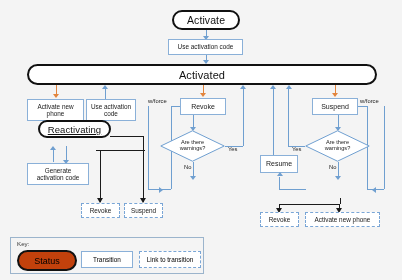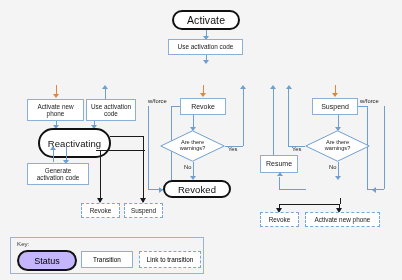--- a/index.html
+++ b/index.html
@@ -96,21 +96,21 @@
     border:1px solid #9bb4cc;
     background:#f4f4f4;
     box-sizing:border-box;
   }
   #key .ktitle{
     position:absolute;left:6px;top:2px;
     color:#333;
   }
   .kstatus{
     position:absolute;
-    background:#c4b5fd;border:2.2px solid #111;border-radius:999px;
+    background:#c2410c;border:2.2px solid #111;border-radius:999px;
     display:flex;align-items:center;justify-content:center;
   }
   .ktrans{
     position:absolute;
     background:#fff;border:1px solid #8ab0d8;
     display:flex;align-items:center;justify-content:center;
   }
   .klink{
     position:absolute;
     background:#fff;border:1px dashed #7aa6d6;
@@ -129,20 +129,23 @@
   <div class="ln v" style="left:205.5px;top:30px;height:7px;"></div>
   <div class="arw down" style="left:203px;top:36px;"></div>
 
   <div class="trans" style="left:168px;top:39px;width:75px;height:16px;font-size:6.4px;">
     <span>Use activation code</span>
   </div>
 
   <div class="ln v" style="left:205.5px;top:55px;height:8px;"></div>
   <div class="arw down" style="left:203px;top:60px;"></div>
 
+  <div class="status" style="left:27px;top:64px;width:350px;height:21px;font-size:11px;">
+    <span>Activated</span>
+  </div>
 
   <div class="ln v orange" style="left:55.5px;top:85px;height:10px;"></div>
   <div class="arw down o" style="left:53px;top:94px;"></div>
 
   <div class="trans" style="left:27px;top:99px;width:57px;height:22px;font-size:6.4px;flex-direction:column;">
     <span>Activate new</span>
     <span>phone</span>
   </div>
 
   <div class="ln v" style="left:104.5px;top:89px;height:10px;"></div>
@@ -152,21 +155,21 @@
     <span>Use activation</span>
     <span>code</span>
   </div>
 
   <div class="ln v" style="left:55.5px;top:121px;height:6px;"></div>
   <div class="arw down" style="left:53px;top:125px;"></div>
 
   <div class="ln v" style="left:93.5px;top:121px;height:6px;"></div>
   <div class="arw down" style="left:91px;top:125px;"></div>
 
-  <div class="status" style="left:38px;top:128px;width:73px;height:30px;font-size:9.5px;">
+  <div class="status" style="left:38px;top:120px;width:73px;height:18px;font-size:9.5px;text-decoration:underline;">
     <span>Reactivating</span>
   </div>
 
   <div class="ln v" style="left:52.5px;top:150px;height:12px;"></div>
   <div class="arw up" style="left:50px;top:146px;"></div>
   <div class="ln v" style="left:65.5px;top:146px;height:16px;"></div>
   <div class="arw down" style="left:63px;top:160px;"></div>
 
   <div class="trans" style="left:27px;top:163px;width:62px;height:22px;font-size:6.4px;flex-direction:column;">
     <span>Generate</span>
@@ -217,23 +220,20 @@
 
   <div class="elabel" style="left:228px;top:146px;font-size:5.8px;">Yes</div>
   <div class="ln h" style="left:225px;top:145.5px;width:18px;"></div>
   <div class="ln v" style="left:242.5px;top:89px;height:57px;"></div>
   <div class="arw up" style="left:240px;top:85px;"></div>
 
   <div class="elabel" style="left:184px;top:164px;font-size:5.8px;">No</div>
   <div class="ln v" style="left:192.5px;top:162px;height:16px;"></div>
   <div class="arw down" style="left:190px;top:176px;"></div>
 
-  <div class="status" style="left:163px;top:180px;width:68px;height:18px;font-size:9.5px;">
-    <span>Revoked</span>
-  </div>
 
   <div class="ln v orange" style="left:334.5px;top:85px;height:9px;"></div>
   <div class="arw down o" style="left:332px;top:93px;"></div>
 
   <div class="trans" style="left:312px;top:98px;width:46px;height:17px;font-size:7px;">
     <span>Suspend</span>
   </div>
 
   <div class="elabel" style="left:360px;top:98px;font-size:5.8px;">w/force</div>
   <div class="ln h" style="left:358px;top:106px;width:10px;"></div>

